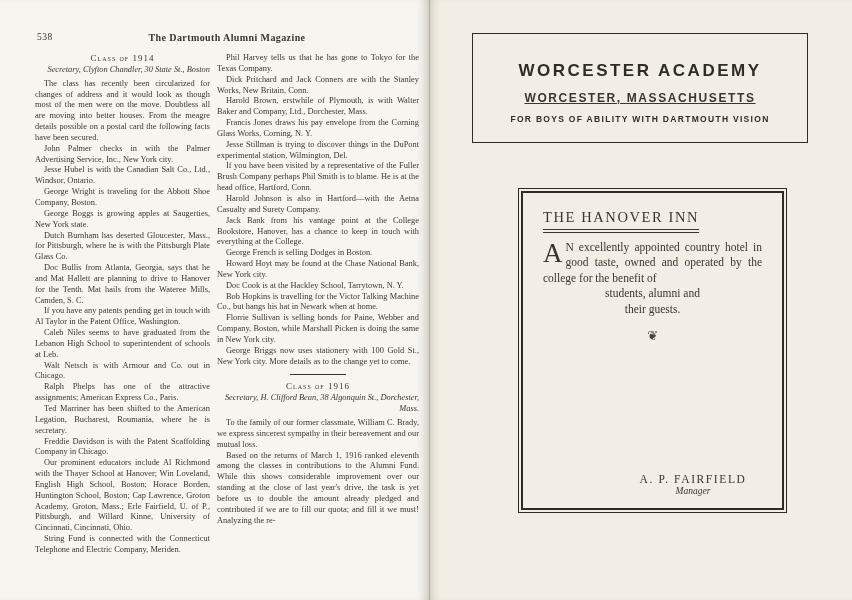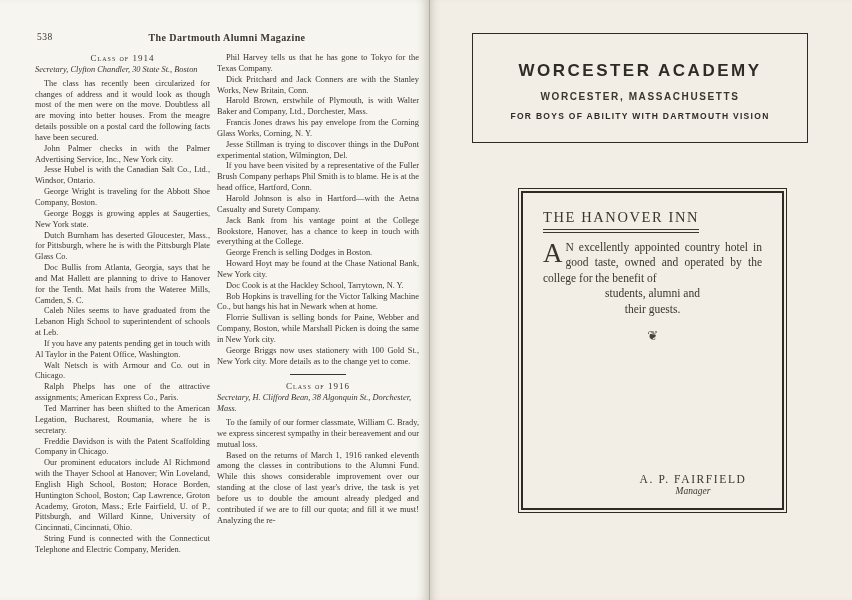--- a/index.html
+++ b/index.html
@@ -28,39 +28,39 @@
   .lp-pagenum{position:absolute;left:2px;top:2px;font-size:9.5px;letter-spacing:.5px;}
   .lp-title{text-align:center;font-weight:bold;font-size:10px;letter-spacing:.4px;padding-top:2px;}
   .columns{display:flex;gap:7px;height:545px;overflow:hidden;}
   .col{font-size:8.4px;line-height:10.85px;text-align:justify;}
   .col1{width:175px;flex:none;}
   .col2{flex:1;}
   .section-head{
     text-align:center;font-variant:small-caps;letter-spacing:1px;
     font-size:9px;margin-bottom:1px;
   }
-  .secretary{font-style:italic;text-align:left;margin-bottom:3px;}
+  .secretary{font-style:italic;text-align:right;margin-bottom:3px;}
   .para{text-indent:9px;}
   .rule-divider{width:56px;border-top:1px solid var(--ink);margin:7px auto 6px;}
   
   .page-right{
     width:422px;height:600px;
     background:var(--page-right-bg);
     position:relative;
     box-shadow:inset 8px 0 10px -7px rgba(60,55,40,.25);
   }
   .worcester-box{
     position:absolute;left:42px;top:33px;width:336px;height:110px;
     border:1.5px solid var(--border-ink);
     text-align:center;
     font-family:"Liberation Sans", sans-serif;
     padding-top:27px;
   }
   .worcester-title{font-size:17px;font-weight:bold;letter-spacing:2.5px;color:#2f2c27;}
-  .worcester-sub{font-size:10px;font-weight:bold;letter-spacing:1.6px;margin-top:10px;color:#3a372f;}
+  .worcester-sub{font-size:12px;font-weight:bold;letter-spacing:1.6px;margin-top:10px;color:#3a372f;text-decoration:underline;}
   .worcester-tag{font-size:8.5px;font-weight:bold;letter-spacing:1.3px;margin-top:9px;color:#2f2c27;}
   .hanover-outer{
     position:absolute;left:88px;top:188px;width:269px;height:325px;
     border:1px solid var(--border-ink);
     padding:2px;
   }
   .hanover-inner{
     width:100%;height:100%;
     border:2px solid var(--border-ink);
     position:relative;
@@ -110,22 +110,22 @@
       <div class="section-head">Class of 1914</div>
       <div class="secretary">Secretary, Clyfton Chandler, 30 State St., Boston</div>
       <div>
           <p class="para">The class has recently been circularized for changes of address and it would look as though most of the men were on the move. Doubtless all are moving into better houses.  From the meagre details possible on a postal card the following facts have been secured.</p>
           <p class="para">John Palmer checks in with the Palmer Advertising Service, Inc., New York city.</p>
           <p class="para">Jesse Hubel is with the Canadian Salt Co., Ltd., Windsor, Ontario.</p>
           <p class="para">George Wright is traveling for the Abbott Shoe Company, Boston.</p>
           <p class="para">George Boggs is growing apples at Saugerties, New York state.</p>
           <p class="para">Dutch Burnham has deserted Gloucester, Mass., for Pittsburgh, where he is with the Pittsburgh Plate Glass Co.</p>
           <p class="para">Doc Bullis from Atlanta, Georgia, says that he and Mat Hallett are planning to drive to Hanover for the Tenth.  Mat hails from the Wateree Mills, Camden, S. C.</p>
+          <p class="para">If you have any patents pending get in touch with Al Taylor in the Patent Office, Washington.</p>
           <p class="para">Caleb Niles seems to have graduated from the Lebanon High School to superintendent of schools at Leb.</p>
-          <p class="para">If you have any patents pending get in touch with Al Taylor in the Patent Office, Washington.</p>
           <p class="para">Walt Netsch is with Armour and Co. out in Chicago.</p>
           <p class="para">Ralph Phelps has one of the attractive assignments; American Express Co., Paris.</p>
           <p class="para">Ted Marriner has been shifted to the American Legation, Bucharest, Roumania, where he is secretary.</p>
           <p class="para">Freddie Davidson is with the Patent Scaffolding Company in Chicago.</p>
           <p class="para">Our prominent educators include Al Richmond with the Thayer School at Hanover; Win Loveland, English High School, Boston; Horace Borden, Huntington School, Boston; Cap Lawrence, Groton Academy, Groton, Mass.; Erle Fairfield, U. of P., Pittsburgh, and Willard Kinne, University of Cincinnati, Cincinnati, Ohio.</p>
           <p class="para">String Fund is connected with the Connecticut Telephone and Electric Company, Meriden.</p>
         </div>
     </div>
     <div class="col col2">
       <div>

